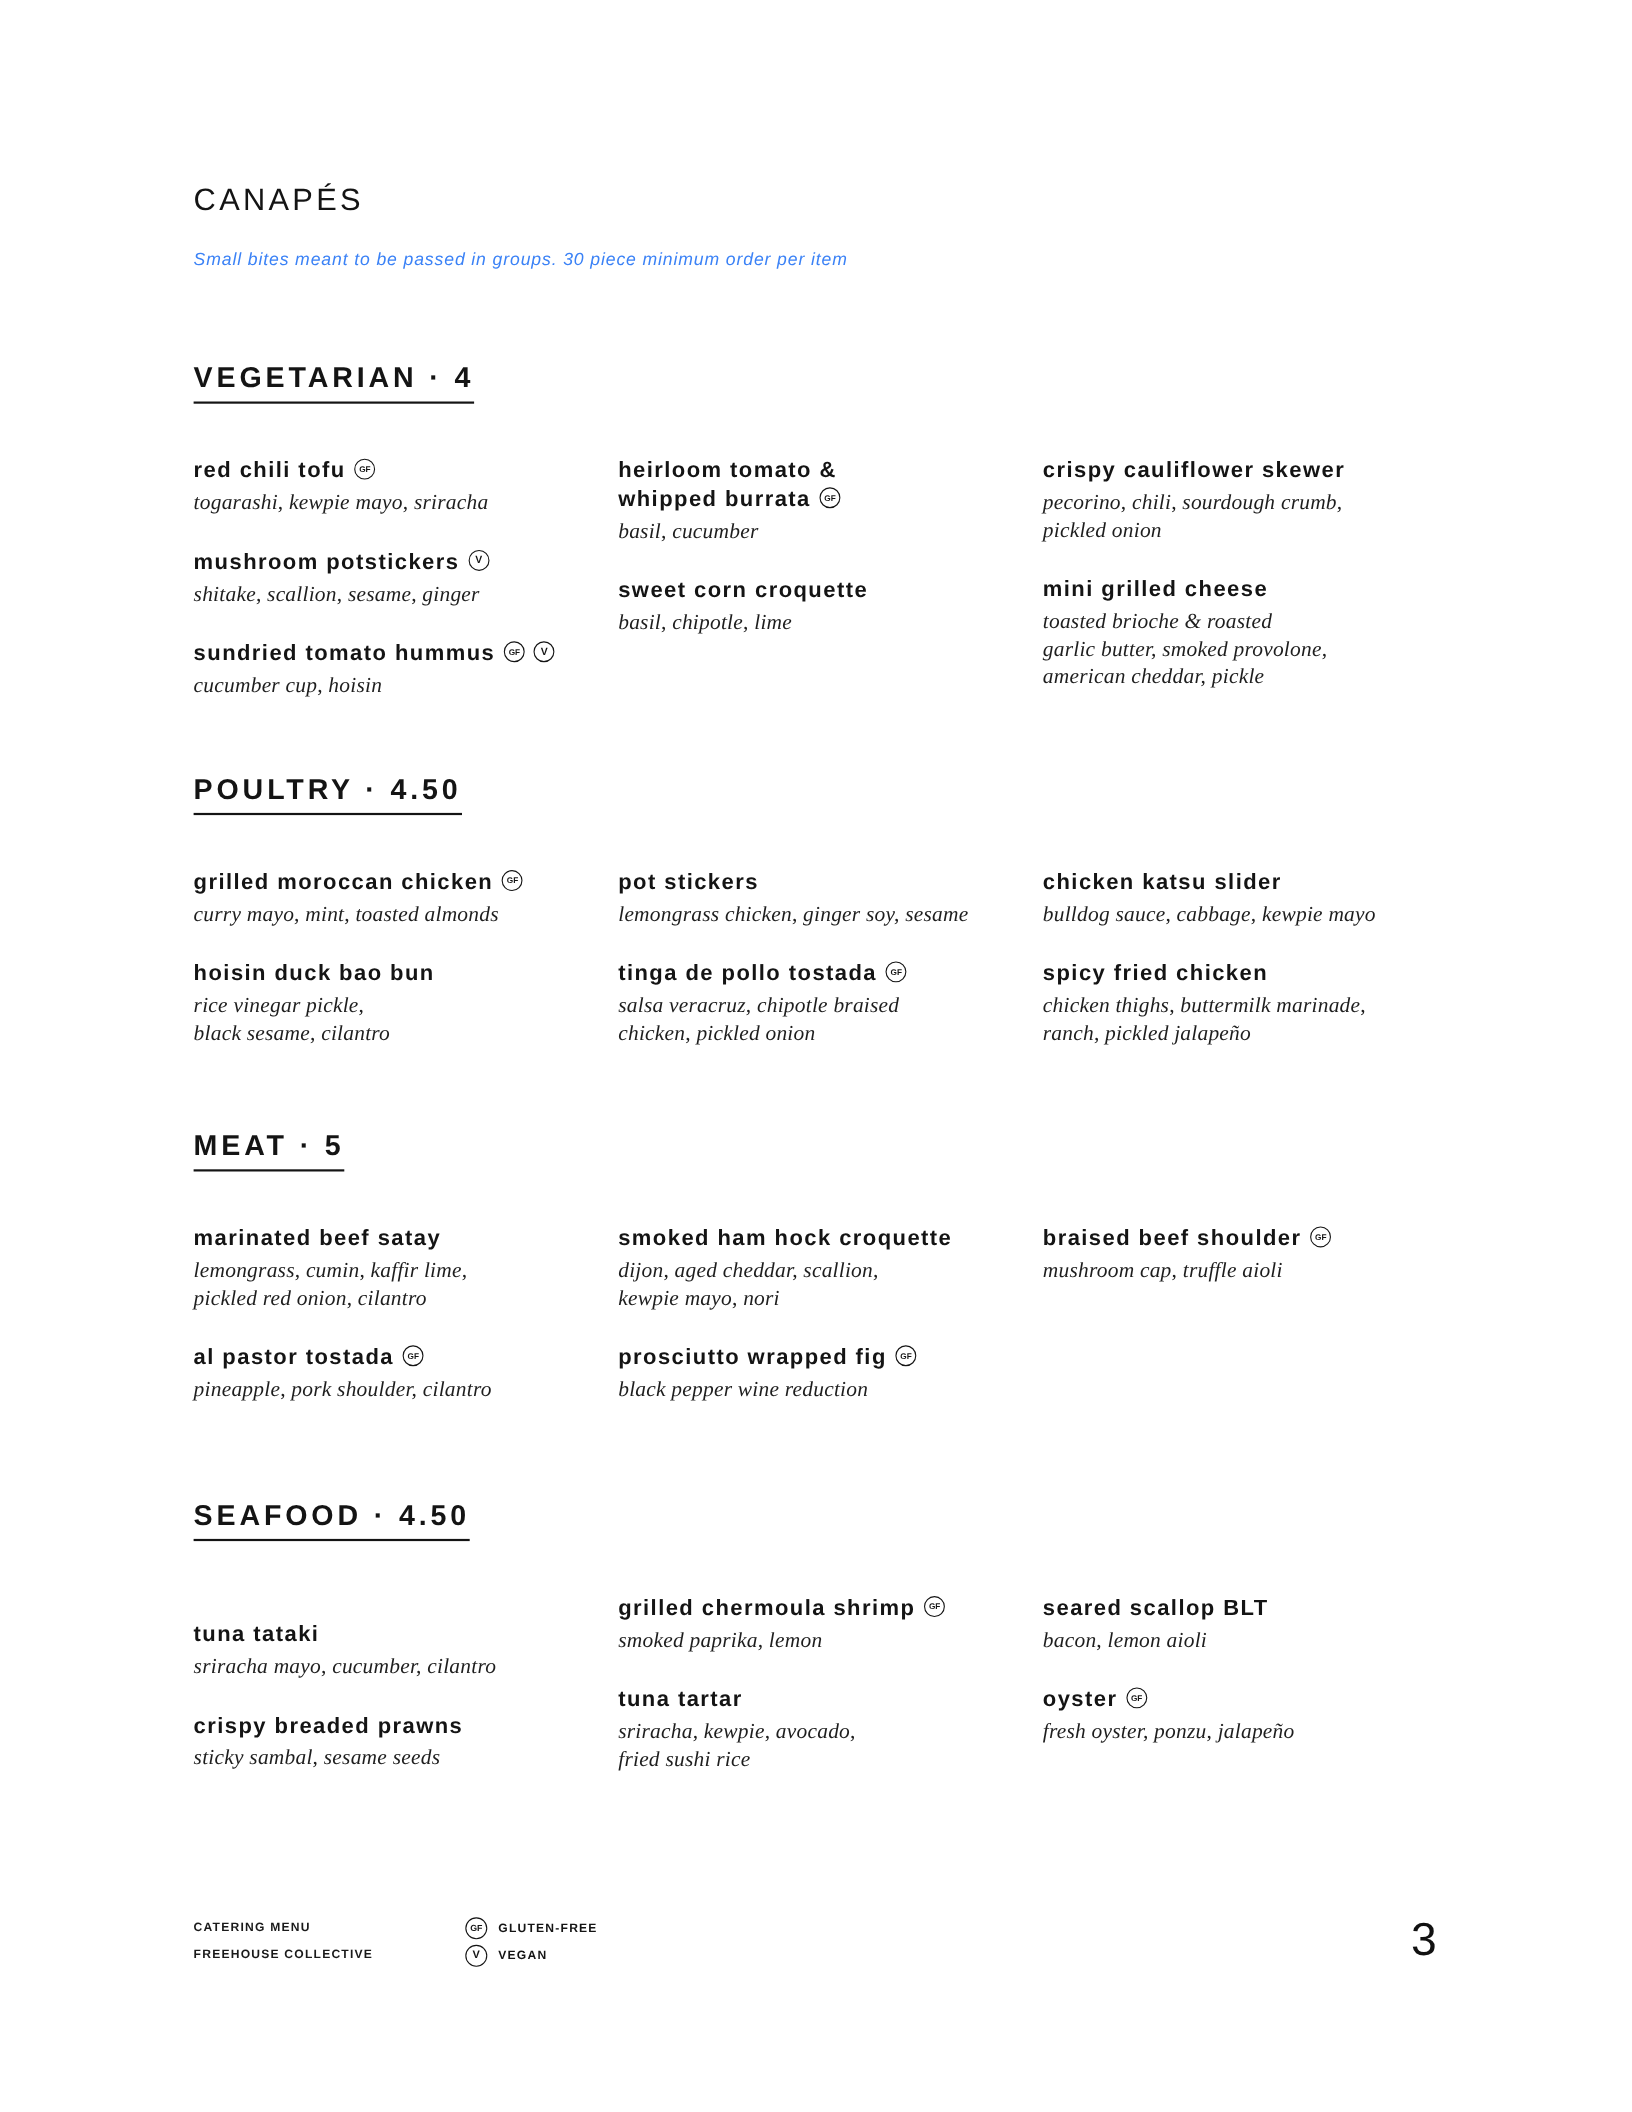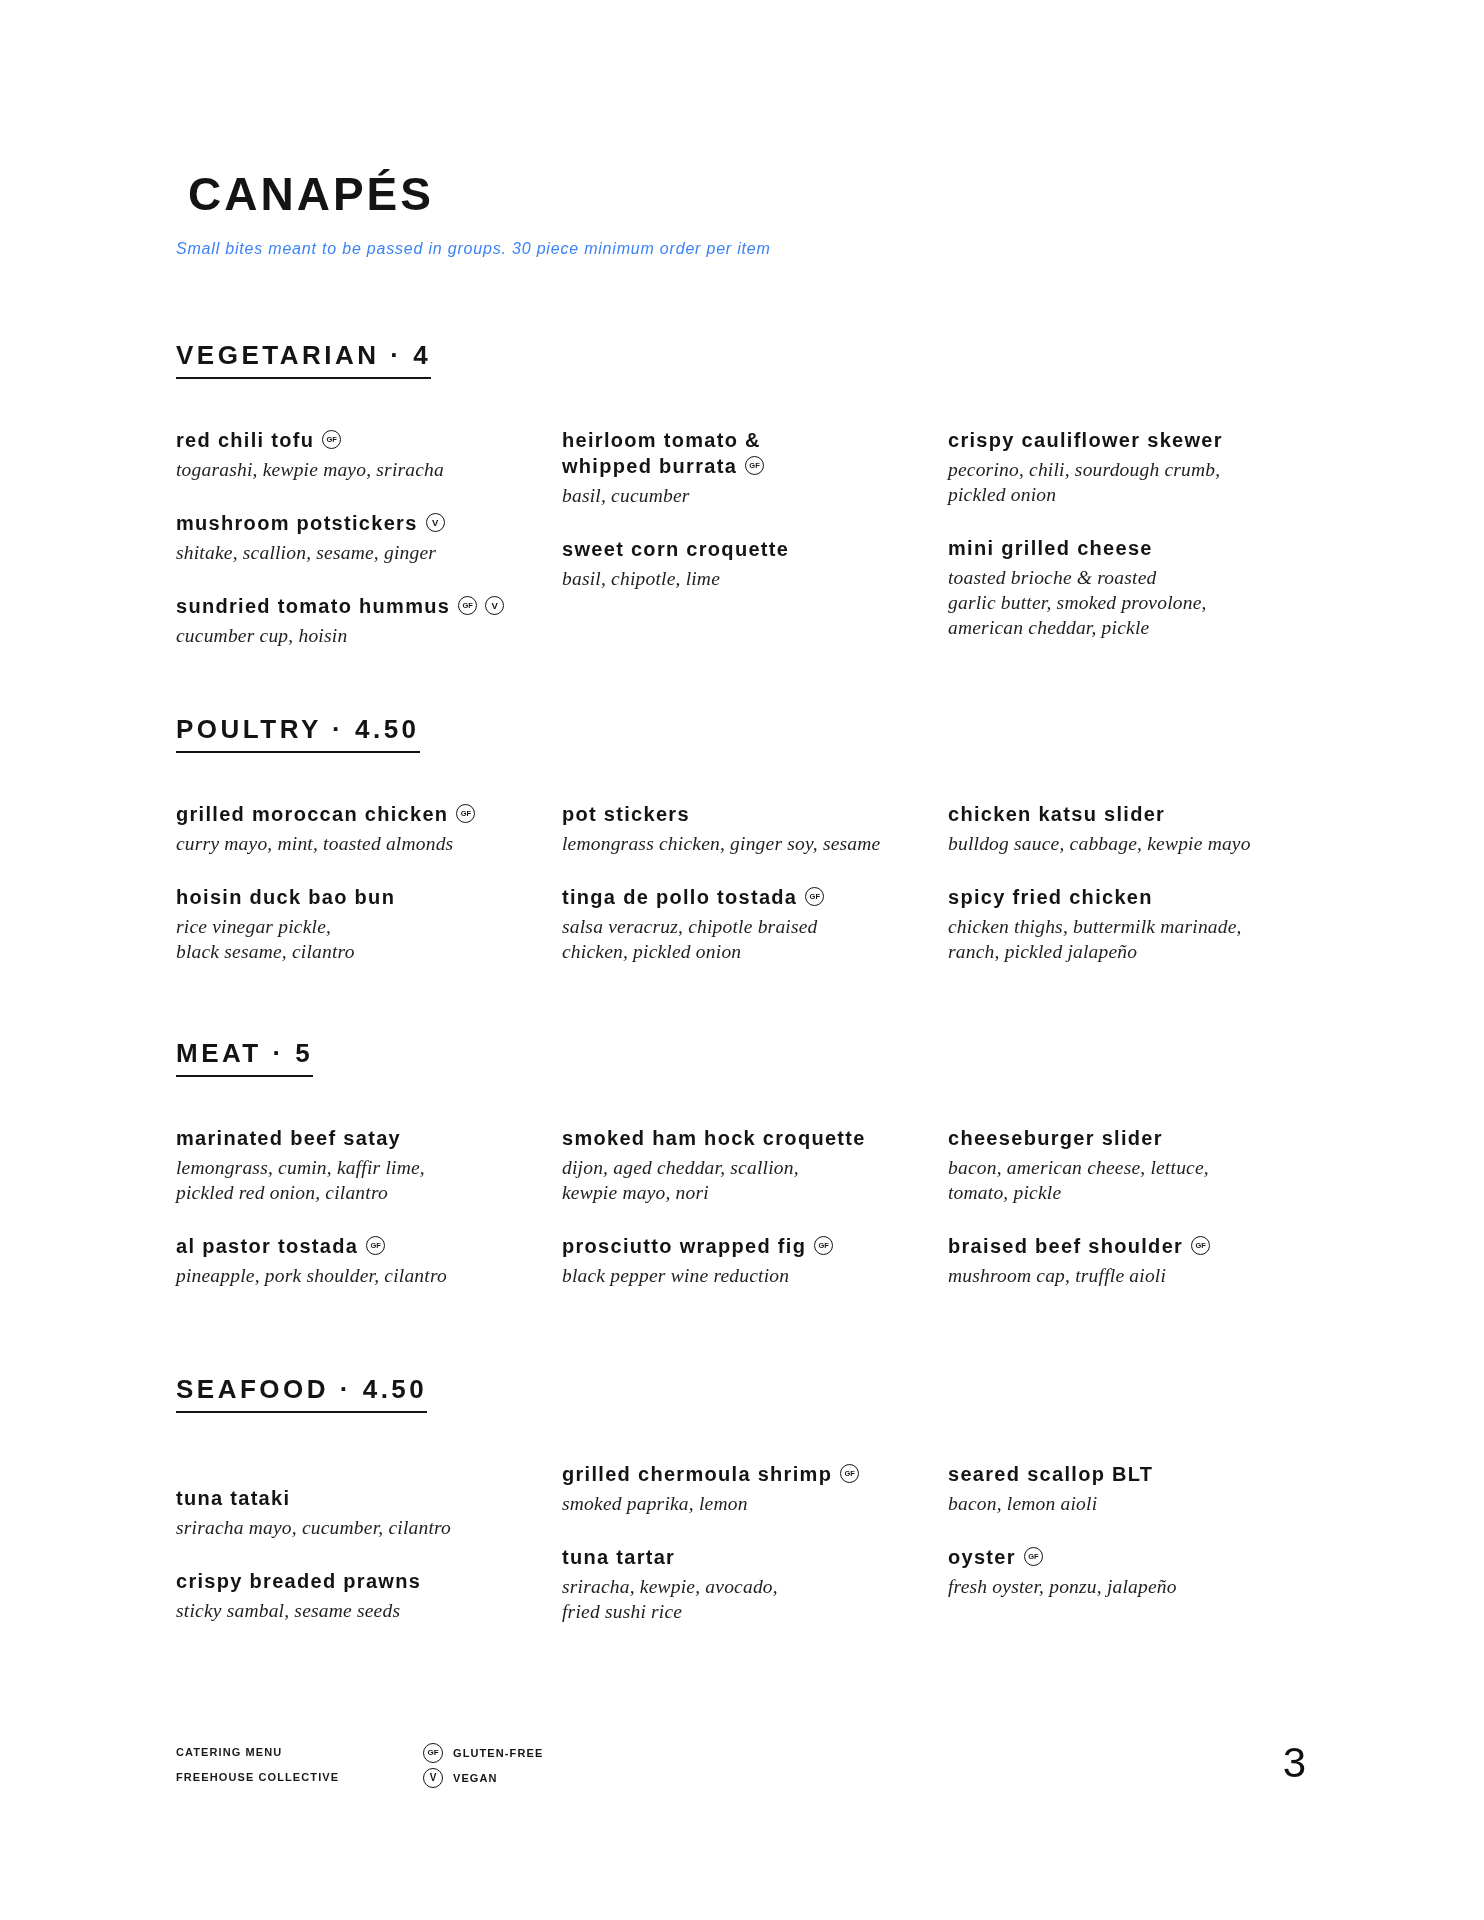--- a/index.html
+++ b/index.html
@@ -8,25 +8,25 @@
     height: 1920px;
     background: #ffffff;
     color: #141414;
     font-family: "Liberation Sans", sans-serif;
     position: relative;
     overflow: hidden;
   }
   .page { padding: 158px 178px 0 176px; }
 
   .title {
-    font-size: 46px;
-    font-weight: 700;
+    font-size: 28px;
+    font-weight: 400;
     letter-spacing: 3px;
     line-height: 48px;
-    margin: 12px;
+    margin: 0;
   }
   .subtitle {
     font-style: italic;
     font-size: 16px;
     letter-spacing: 0.8px;
     line-height: 26px;
     margin: 18px 0 0 0;
     color: #3b82f6;
   }
 
@@ -233,25 +233,20 @@
               <div class="item-name">smoked ham hock croquette</div>
               <p class="item-desc">dijon, aged cheddar, scallion,
 kewpie mayo, nori</p>
             </div>
             <div class="menu-item">
               <div class="item-name">prosciutto wrapped fig<span class="badge">GF</span></div>
               <p class="item-desc">black pepper wine reduction</p>
             </div>
           </div>
           <div class="menu-col">
-            <div class="menu-item">
-              <div class="item-name">cheeseburger slider</div>
-              <p class="item-desc">bacon, american cheese, lettuce,
-tomato, pickle</p>
-            </div>
             <div class="menu-item">
               <div class="item-name">braised beef shoulder<span class="badge">GF</span></div>
               <p class="item-desc">mushroom cap, truffle aioli</p>
             </div>
           </div>
         </div></section>
       <section class="menu-section"><h2 class="section-heading">SEAFOOD · 4.50</h2><div class="cols">
           <div class="menu-col">
             <div class="menu-item">
               <div class="item-name">tuna tataki</div>

